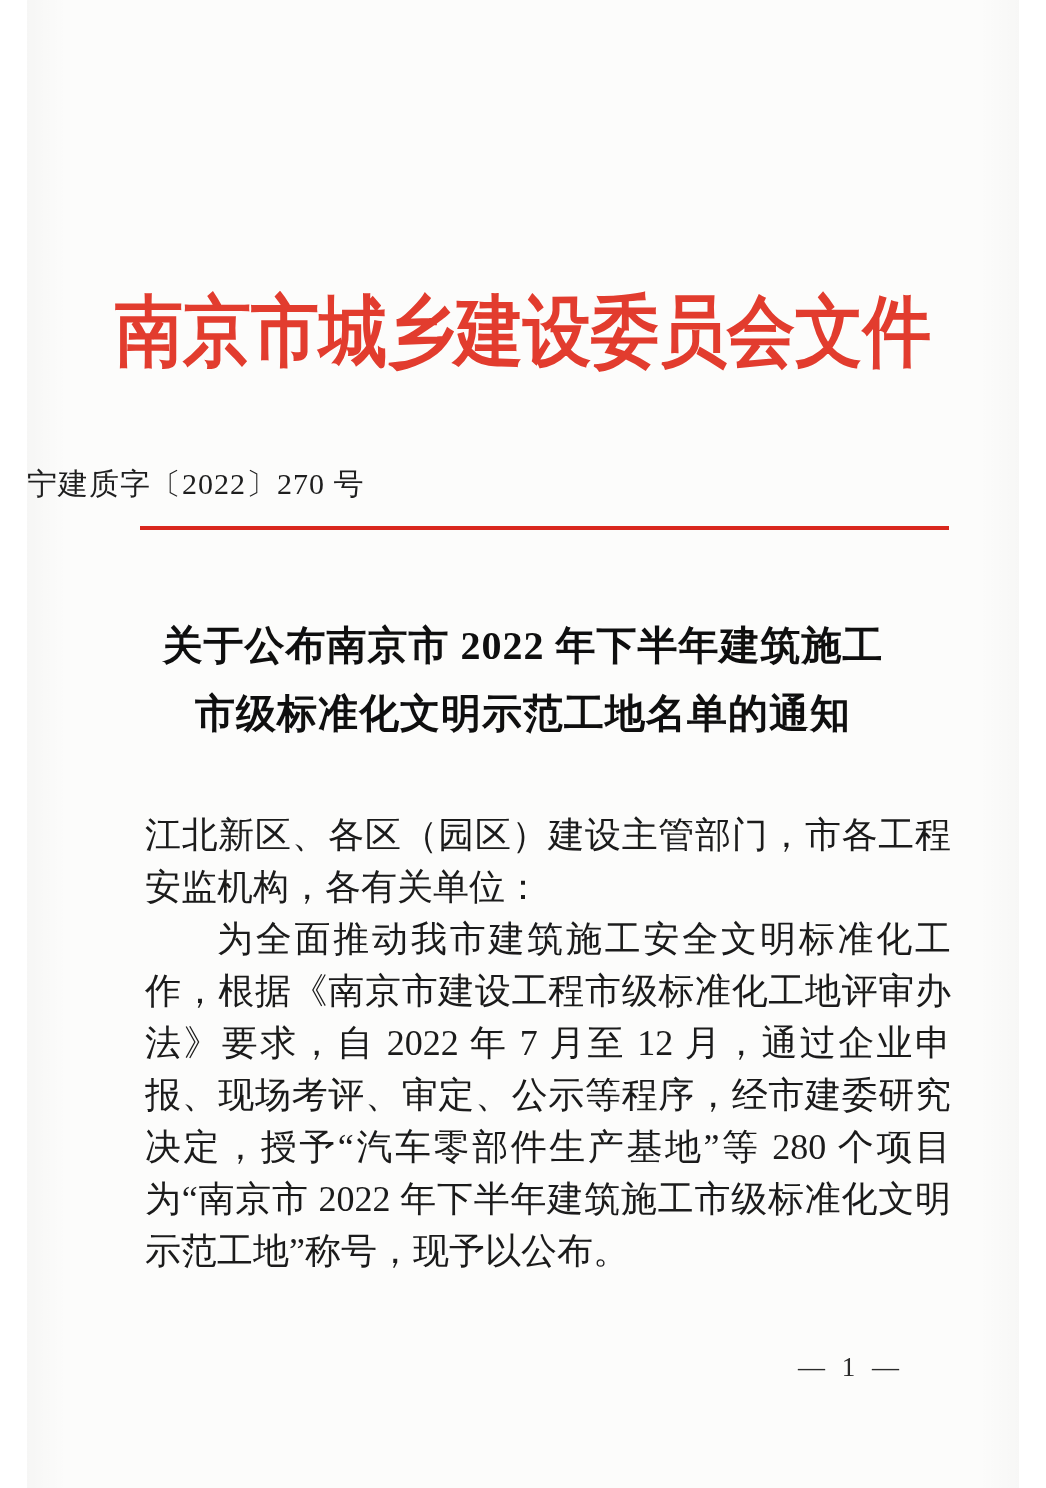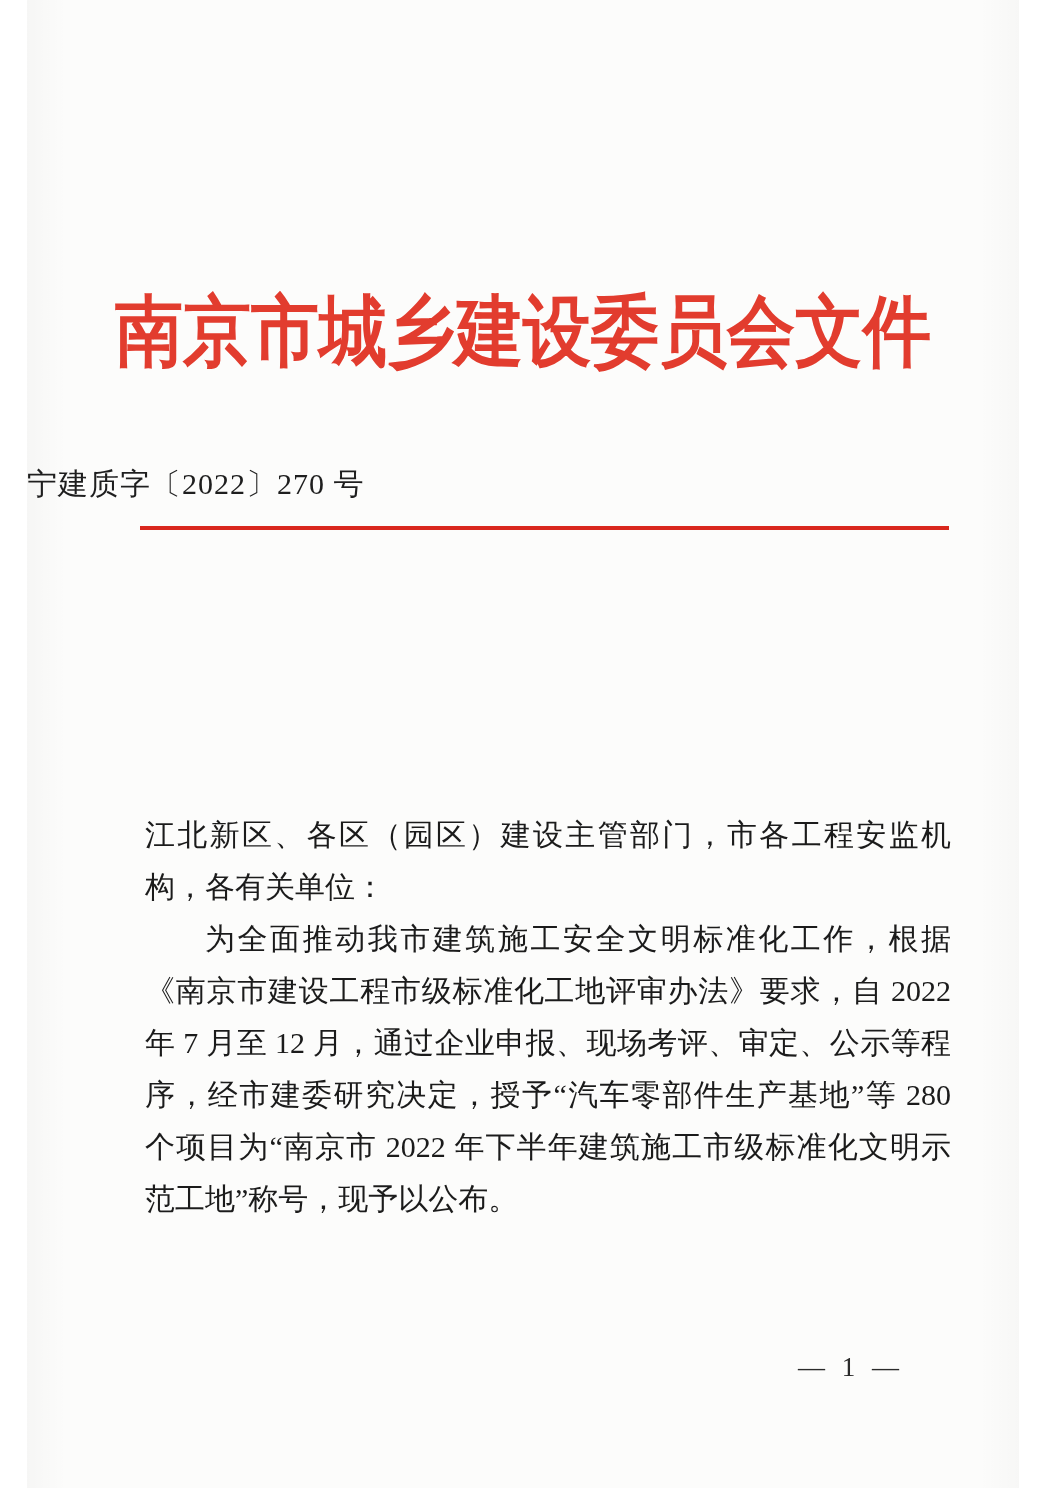--- a/index.html
+++ b/index.html
@@ -69,21 +69,21 @@
     font-weight: bold;
     letter-spacing: 1px;
     color: #0f0f0f;
   }
   
   .body-text {
     position: absolute;
     top: 809px;
     left: 118px;
     width: 806px;
-    font-size: 30px;
+    font-size: 36px;
     line-height: 52px;
     text-align: justify;
     color: #1b1b1b;
   }
   .body-text p {
     margin: 0;
   }
   .indent {
     text-indent: 2em;
   }
@@ -105,20 +105,24 @@
 <body>
 
 <div class="page">
 
   <div class="letterhead">南京市城乡建设委员会文件</div>
 
   <div class="doc-number">宁建质字〔2022〕270 号</div>
 
   <div class="red-rule"></div>
 
+  <div class="doc-title">
+    <div>关于公布南京市 2022 年下半年建筑施工</div>
+    <div>市级标准化文明示范工地名单的通知</div>
+  </div>
 
   <div class="body-text">
     <p class="salutation">江北新区、各区（园区）建设主管部门，市各工程安监机构，各有关单位：</p>
     <p class="indent">为全面推动我市建筑施工安全文明标准化工作，根据《南京市建设工程市级标准化工地评审办法》要求，自 2022 年 7 月至 12 月，通过企业申报、现场考评、审定、公示等程序，经市建委研究决定，授予“汽车零部件生产基地”等 280 个项目为“南京市 2022 年下半年建筑施工市级标准化文明示范工地”称号，现予以公布。</p>
   </div>
 
   <div class="page-number">— 1 —</div>
 
 </div>
 

